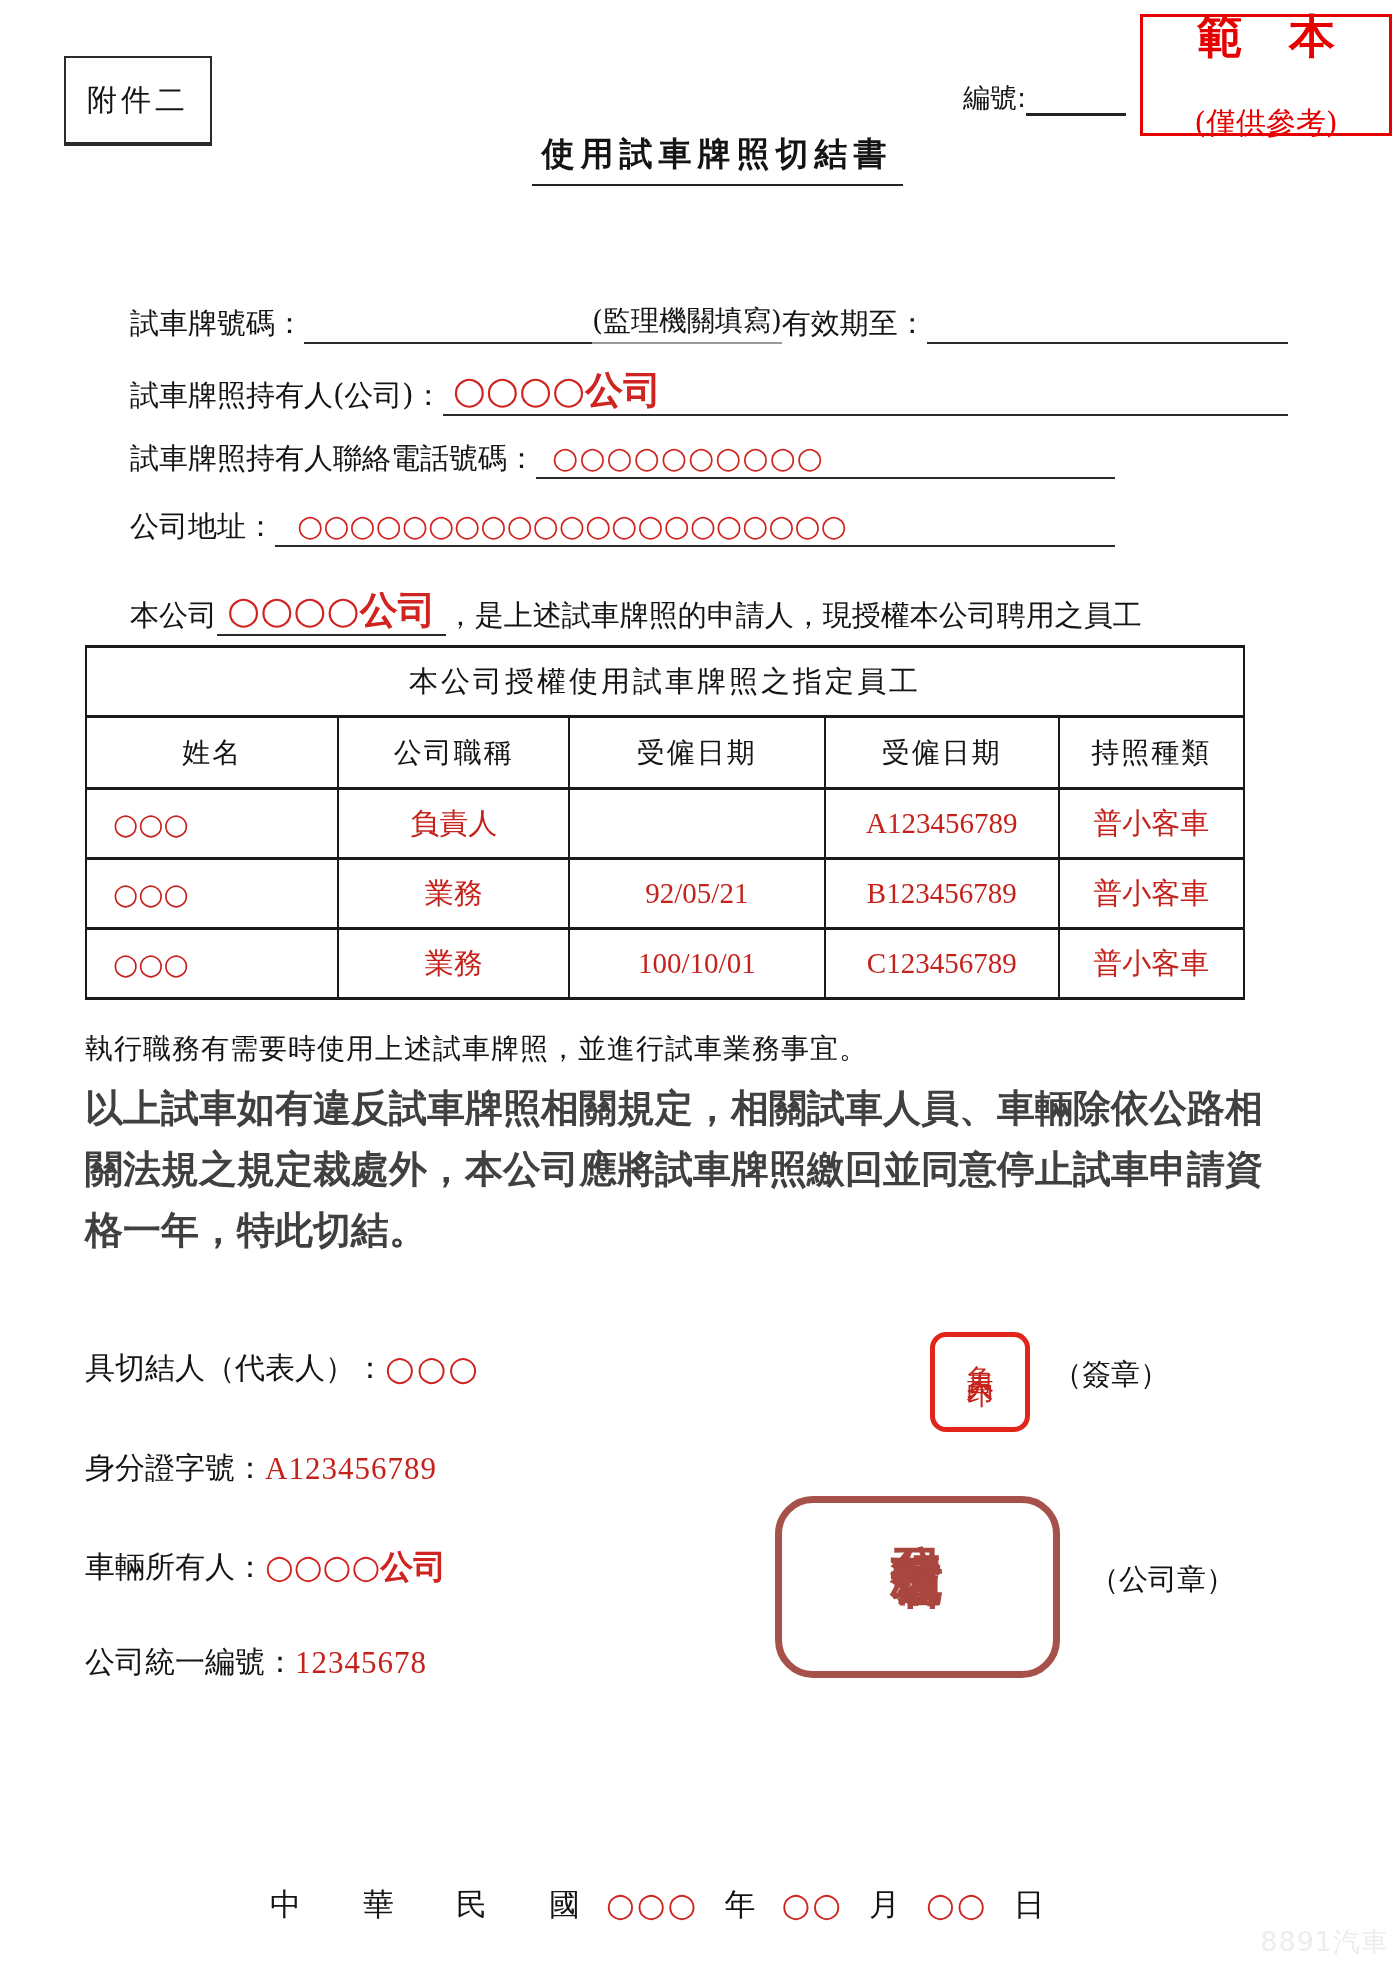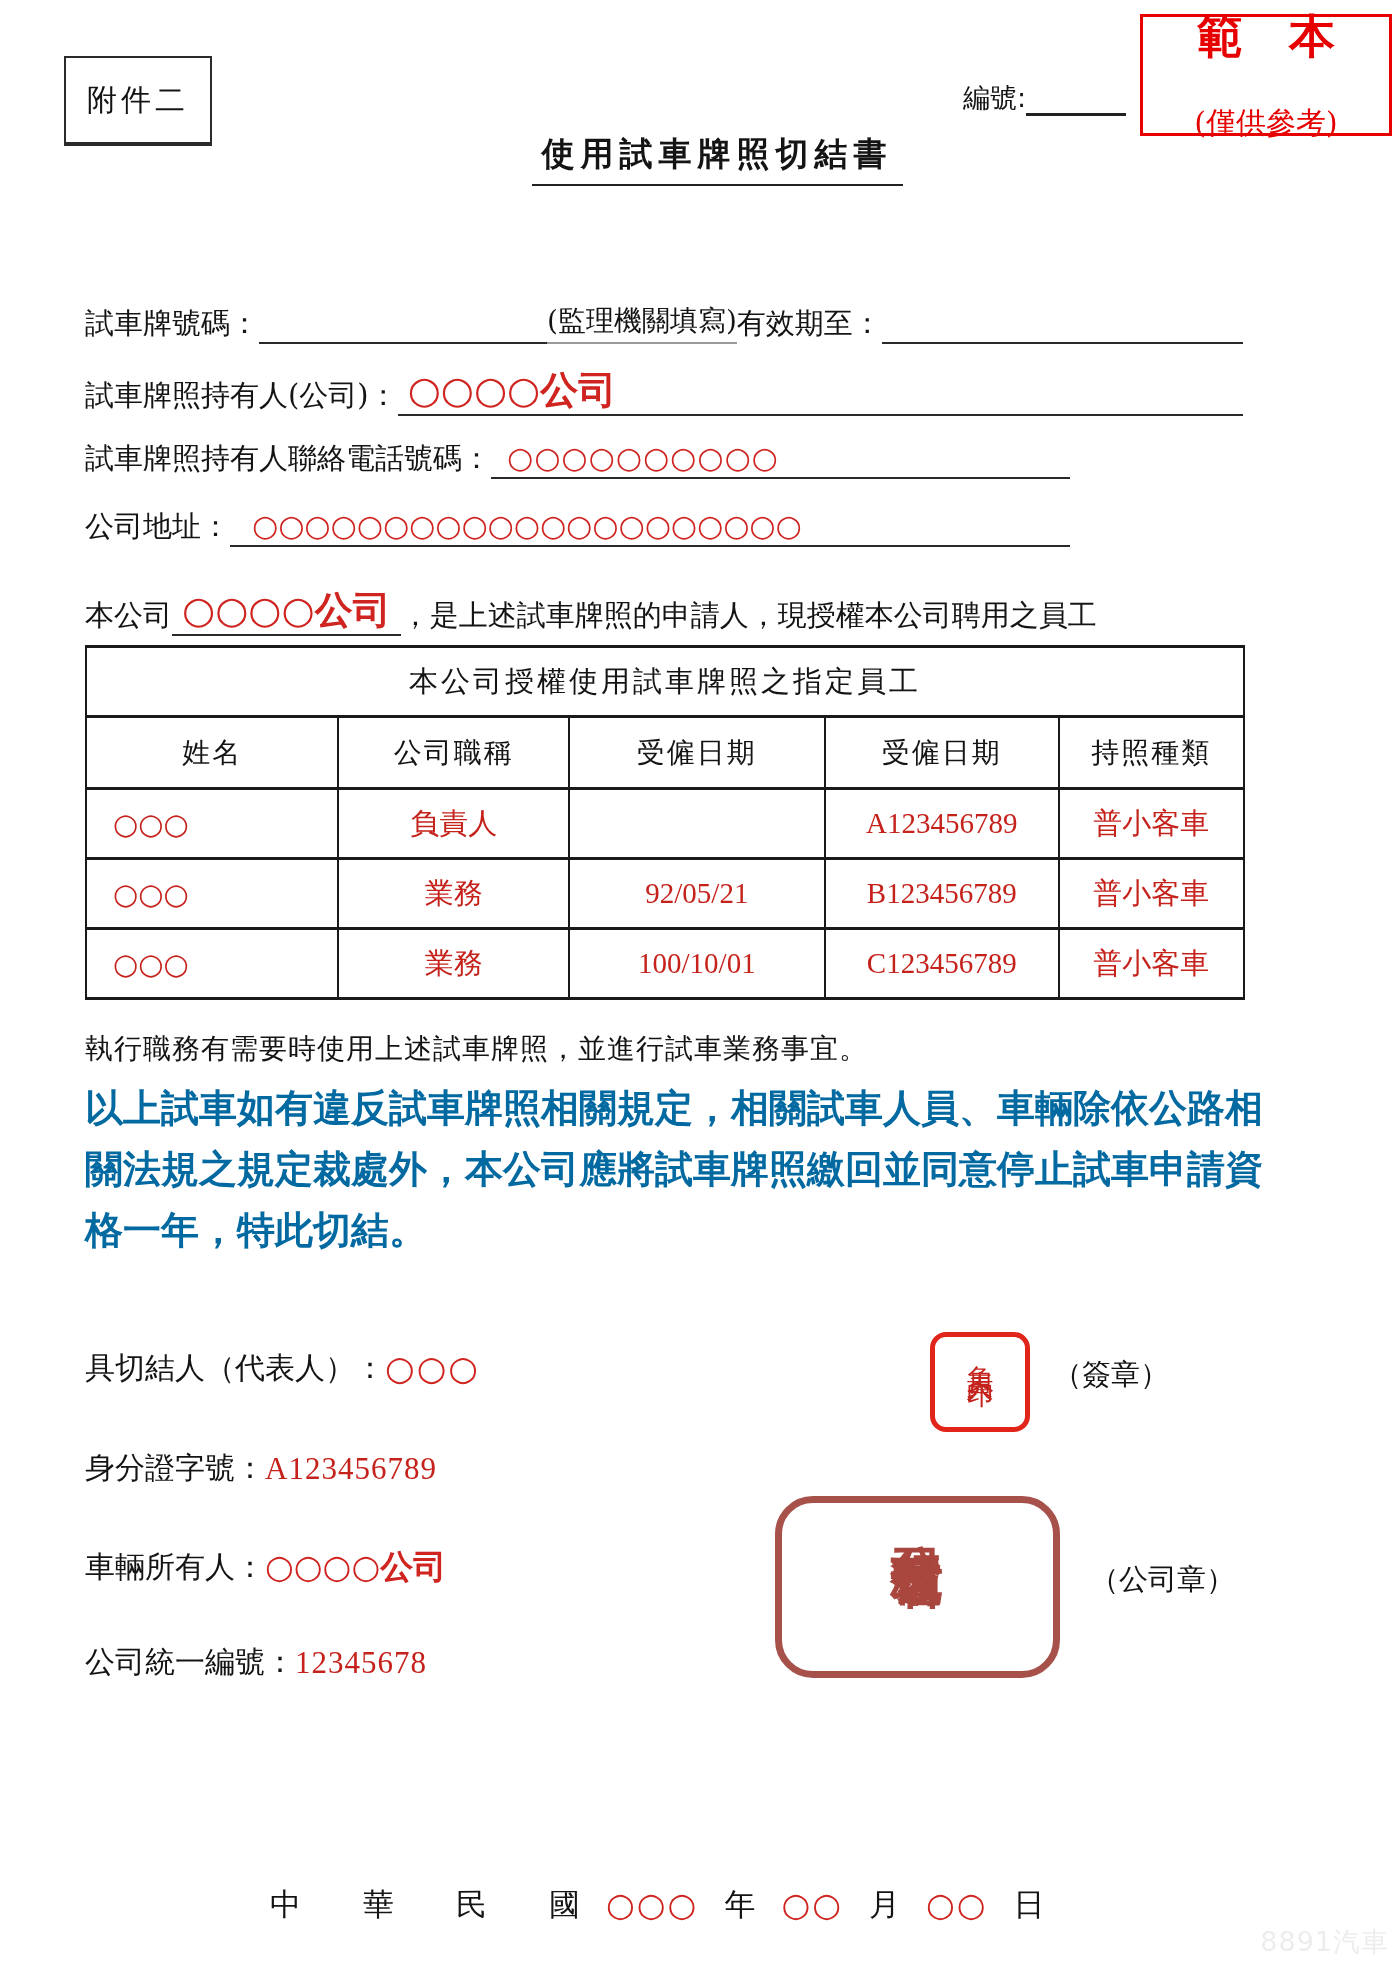--- a/index.html
+++ b/index.html
@@ -25,21 +25,21 @@
   .serial-blank{width:100px;height:34px;border-bottom:3px solid #222;}
   .sample-box{left:1140px;top:14px;width:252px;height:122px;border:3px solid var(--bright-red);
               color:var(--bright-red);display:flex;flex-direction:column;align-items:center;justify-content:center;gap:44px;}
   .sample-title{font-size:46px;font-weight:bold;line-height:1.1;}
   .sample-sub{font-size:30px;line-height:1.1;}
   .title-row{left:0;top:132px;width:1399px;text-align:center;padding-left:35px;}
   .title-text{display:inline-block;font-size:33px;font-weight:bold;letter-spacing:6px;
               border-bottom:2.5px solid #222;padding:0 10px 7px 10px;}
 
   
-  .line{display:flex;align-items:flex-end;font-size:29px;}
+  .line{display:flex;align-items:flex-end;font-size:29px;margin-left:45px;}
   .lbl{white-space:pre;line-height:1.45;}
   .blank{border-bottom:2.5px solid var(--rule);height:42px;}
   .fill{border-bottom:2.5px solid var(--rule);display:flex;align-items:flex-end;min-height:42px;}
   .grow{flex:1;}
   .agency-note{font-size:28px;line-height:1.5;border-bottom:2.5px solid #9a9a9a;white-space:pre;}
   .circles{font-family:"DejaVu Sans","Liberation Sans",sans-serif;font-size:30px;color:var(--red);
            letter-spacing:1px;line-height:1.3;}
   .company-big{font-family:"DejaVu Sans","Liberation Sans",sans-serif;font-size:38px;font-weight:bold;
                color:var(--red);line-height:1.2;padding:0 10px;}
 
@@ -51,21 +51,21 @@
   .trow td{height:70px;color:var(--red-serif);font-size:29px;}
   .cell-name{text-align:left;padding-left:26px;font-family:"DejaVu Sans","Liberation Sans",sans-serif;font-size:28px;}
   .cell-title{text-align:center;}
   .cell-date{text-align:center;font-family:"Liberation Serif",serif;font-size:29px;}
   .cell-id{text-align:center;font-family:"Liberation Serif",serif;font-size:30px;}
   .cell-type{text-align:center;}
 
   
   .purpose{left:85px;top:1030px;font-size:28px;letter-spacing:1px;}
   .declaration{left:85px;top:1078px;width:1200px;font-family:"DejaVu Sans","Liberation Sans",sans-serif;
-               font-size:38px;font-weight:bold;line-height:61px;color:#0369a1;}
+               font-size:38px;font-weight:bold;line-height:61px;color:#404040;}
 
   
   .sig-line{display:flex;align-items:center;font-size:30px;}
   .sig-circles{font-family:"DejaVu Sans","Liberation Sans",sans-serif;font-size:34px;color:var(--red);
                letter-spacing:2px;line-height:1.1;}
   .latin-red{font-family:"Liberation Serif",serif;font-size:31px;color:var(--red-serif);letter-spacing:1px;}
   .owner-val{font-family:"DejaVu Sans","Liberation Sans",sans-serif;font-size:33px;font-weight:bold;color:var(--red);}
   .person-seal{left:930px;top:1332px;width:100px;height:100px;border:5px solid var(--seal-red);
                border-radius:16px;display:flex;align-items:center;justify-content:center;}
   .person-seal-text{writing-mode:vertical-rl;height:76px;font-size:27px;color:var(--red-serif);

